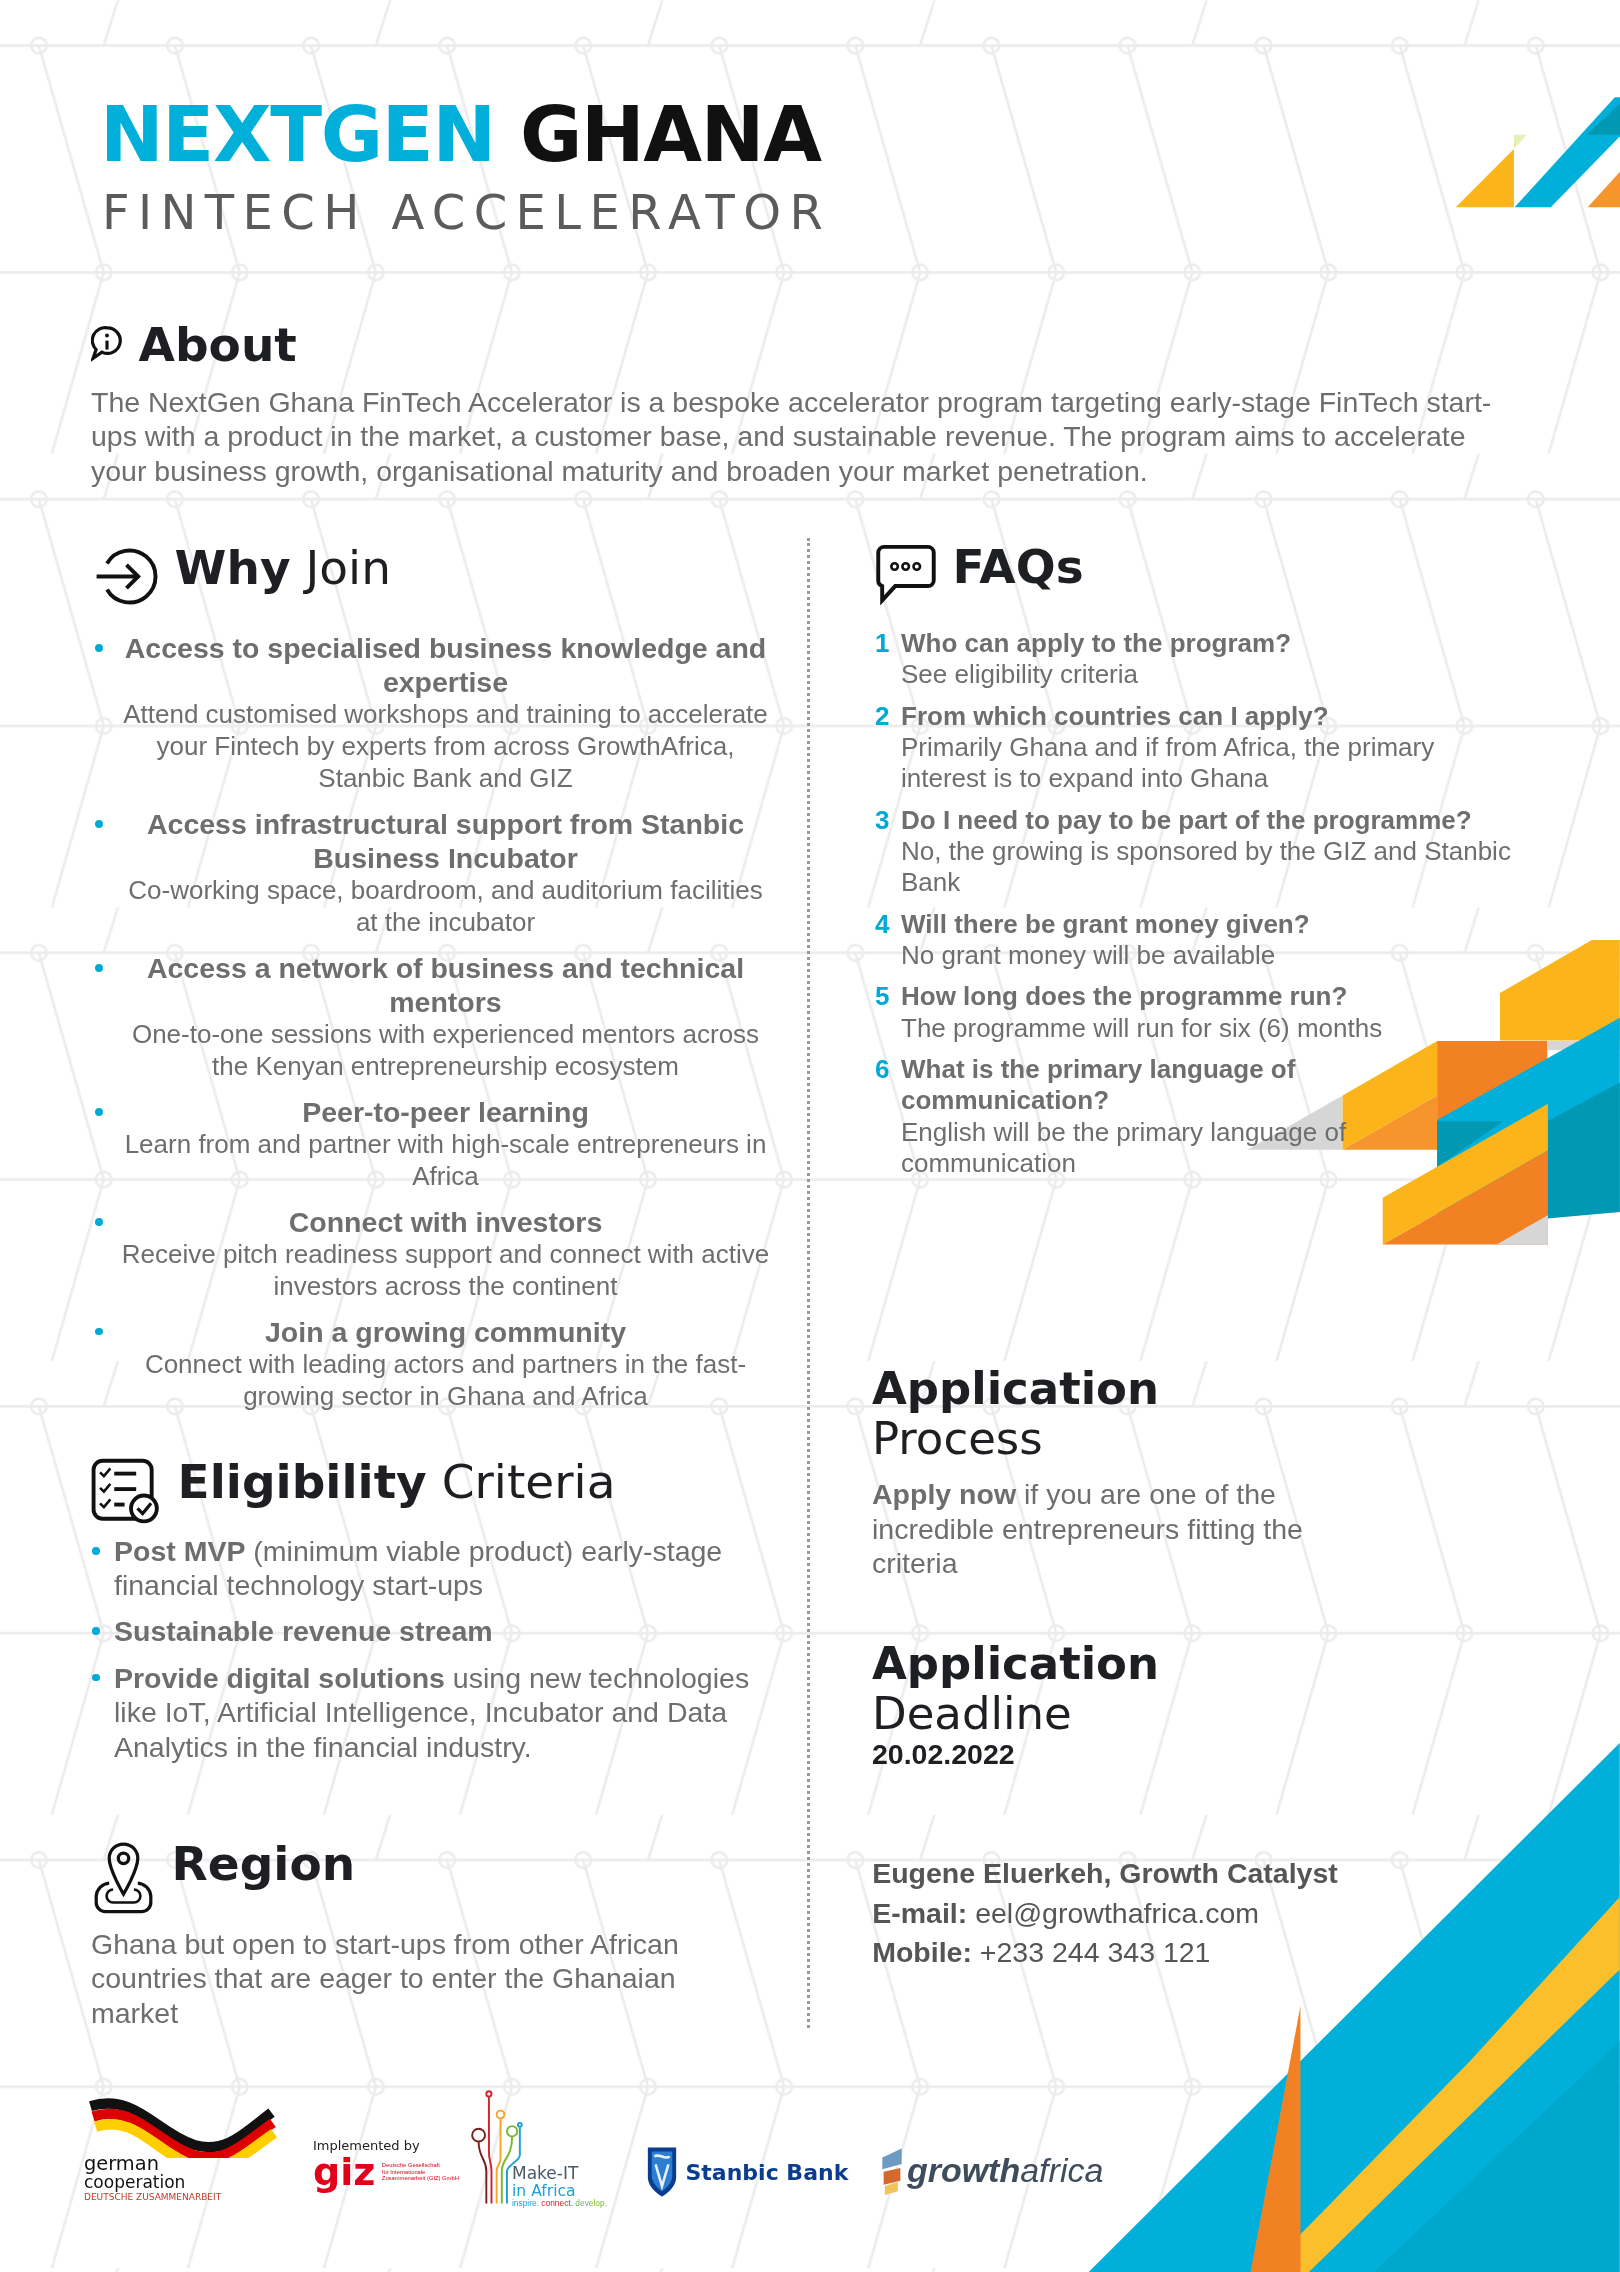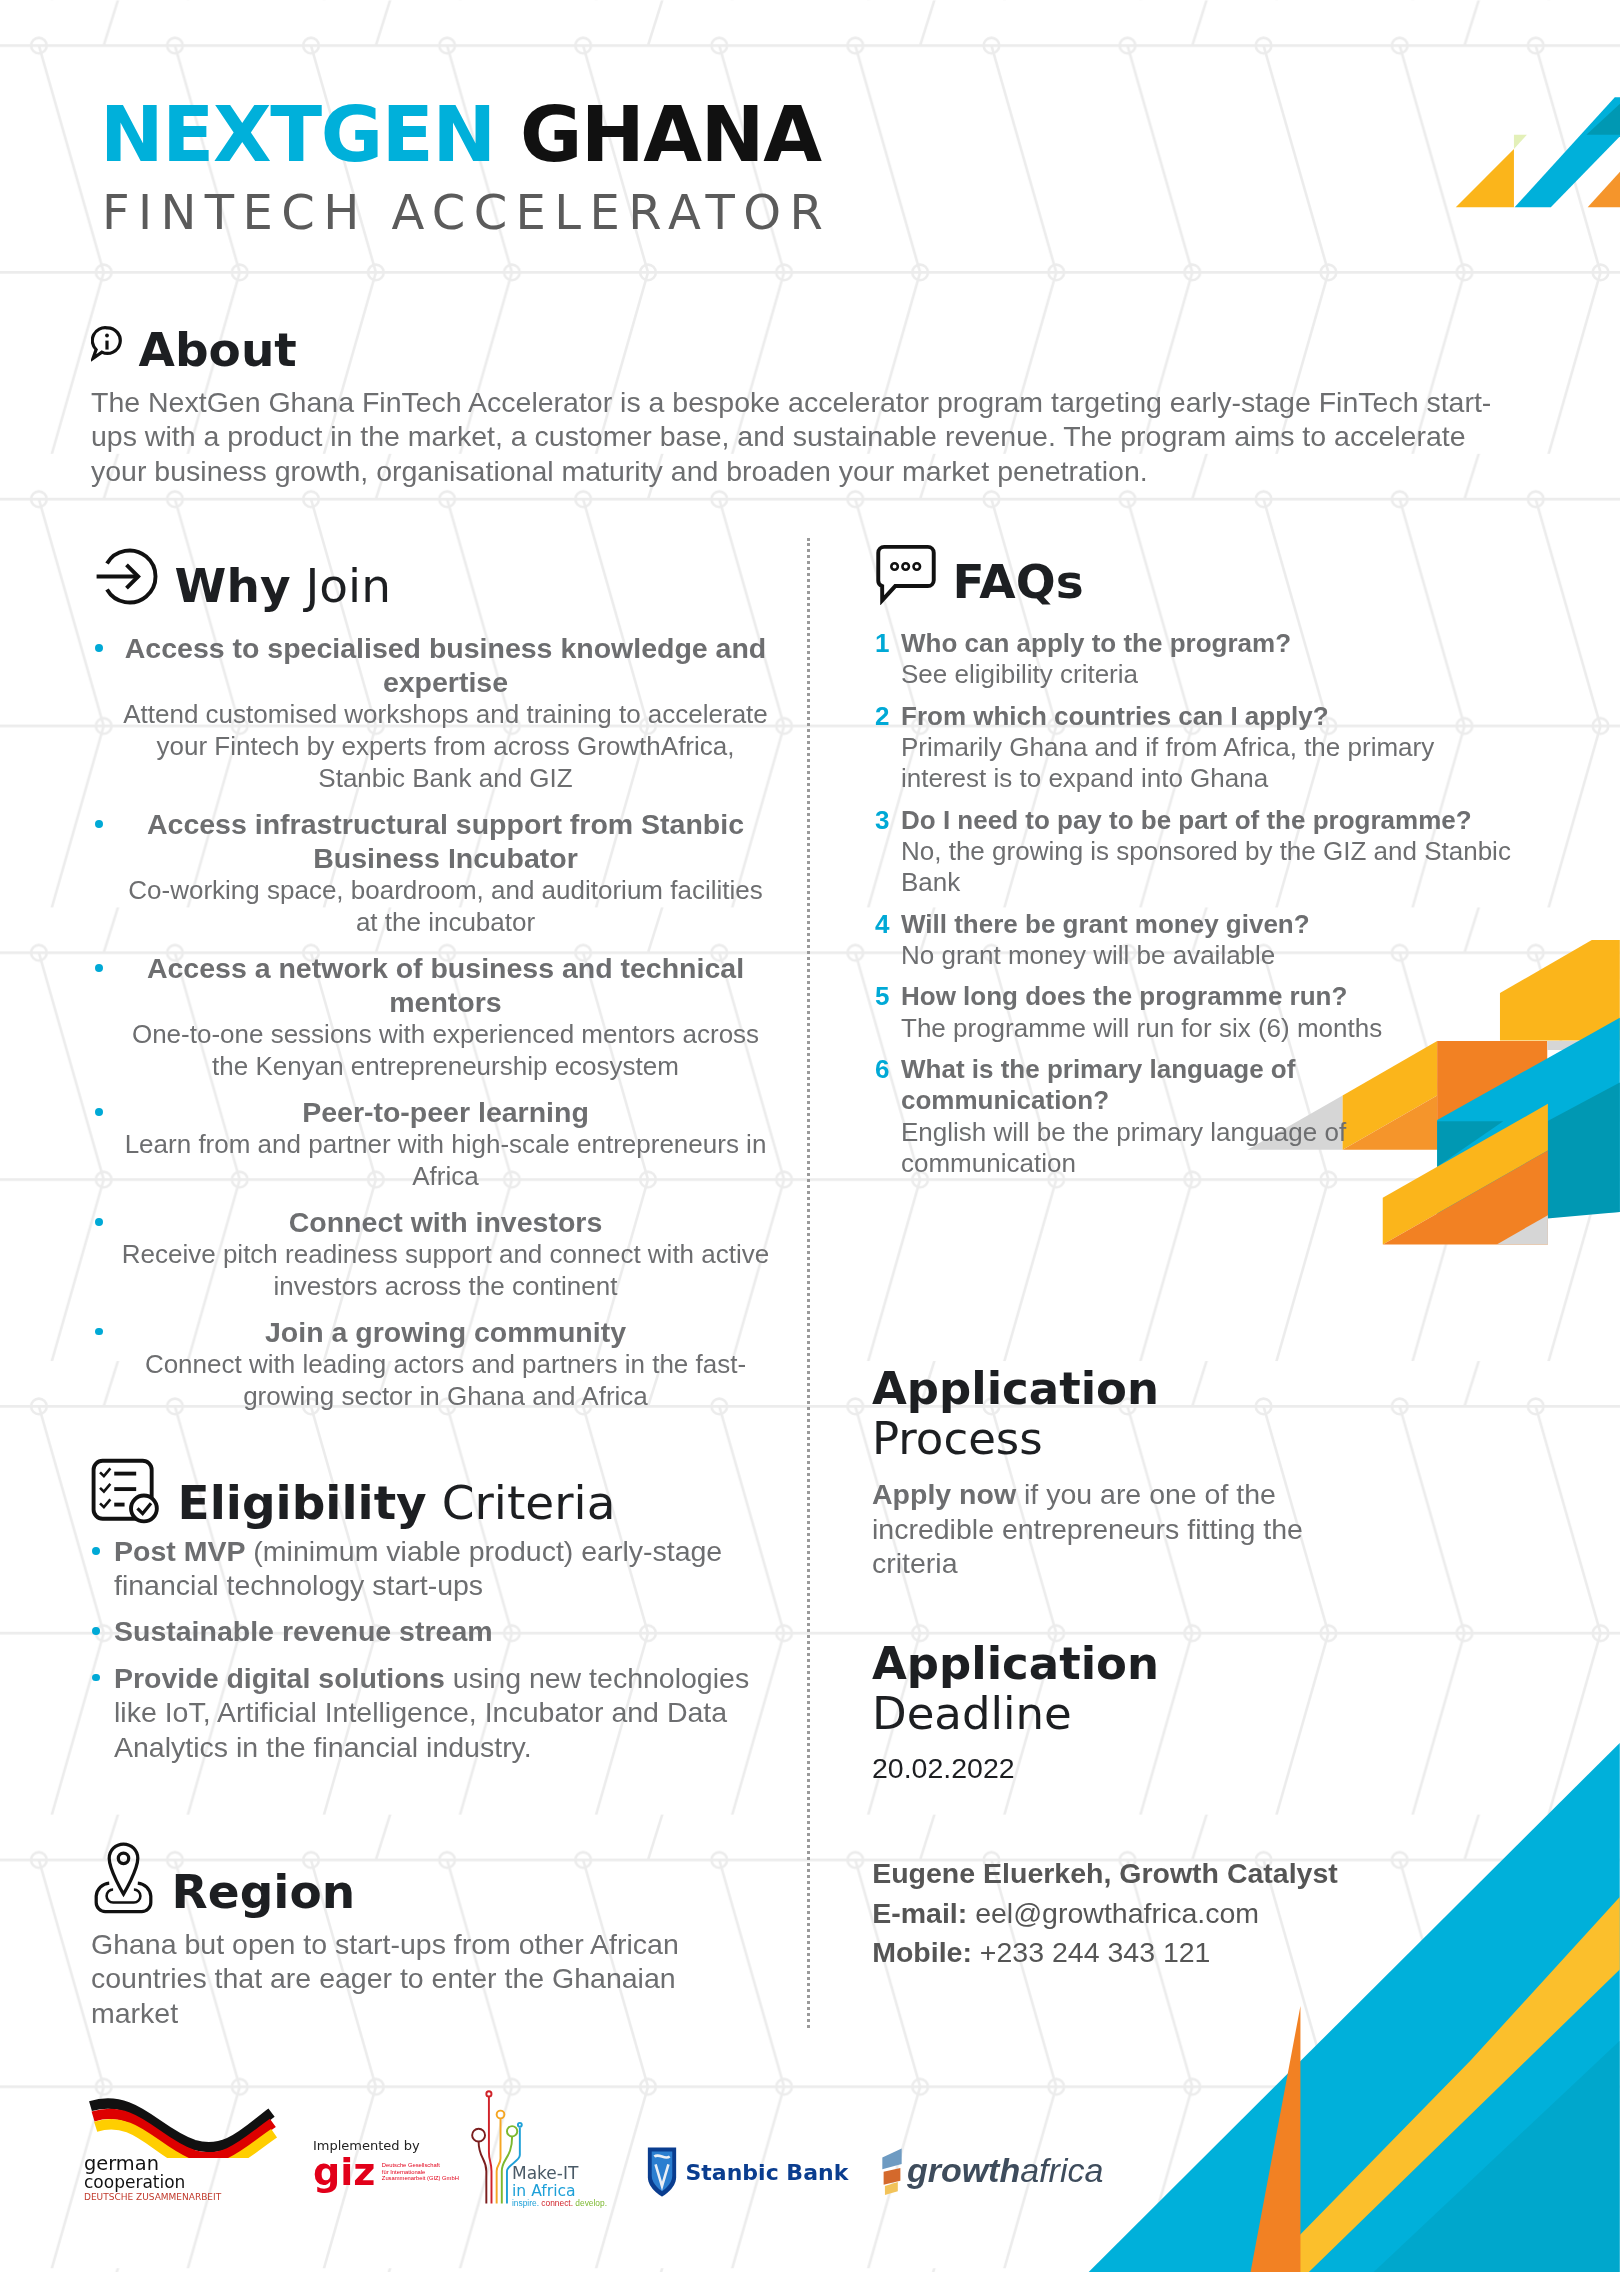--- a/index.html
+++ b/index.html
@@ -12,21 +12,21 @@
   .bg-pattern { position: absolute; inset: 0; z-index: 0; }
   .abs { position: absolute; z-index: 2; }
   .deco { position: absolute; z-index: 1; }
 
   
   .brand { left: 100px; top: 97px; font-family: "DejaVu Sans", sans-serif; font-weight: bold; font-size: 76px; letter-spacing: -1.3px; line-height: 1; }
   .brand .b1 { color: #00b0da; font-weight: 900; }
   .brand .b2 { color: #111111; }
   .subbrand { left: 102px; top: 188px; font-family: "DejaVu Sans", sans-serif; font-size: 48px; letter-spacing: 8.4px; color: #5b5b5b; line-height: 1; }
 
-  .sec-title { display: flex; align-items: flex-end; gap: 15.6px; font-family: "DejaVu Sans", sans-serif; color: #1d1f22; line-height: 1; }
+  .sec-title { display: flex; align-items: flex-start; gap: 15.6px; font-family: "DejaVu Sans", sans-serif; color: #1d1f22; line-height: 1; }
   .sec-title .strong { font-weight: bold; }
   .sec-title .light { font-weight: normal; }
   .icon svg { display: block; }
 
   .body-text { font-size: 28.5px; line-height: 1.21; color: #6d6e70; }
   .bullet-list { list-style: none; margin: 0; padding: 0; }
   .bullet-list li { position: relative; padding-left: 23px; margin-bottom: 11.7px; }
   .bullet-list li::before { content: ""; position: absolute; left: 1.3px; top: 13px; width: 7.8px; height: 7.8px; border-radius: 50%; background: #00a9d6; }
   .b-head { font-weight: bold; font-size: 28.5px; line-height: 1.2; color: #6d6e70; display: block; }
   .b-desc { font-size: 26px; line-height: 1.23; color: #6d6e70; display: block; }
@@ -259,21 +259,21 @@
   <p class="body-text" style="margin:14.3px 0 0 0;">
     <b>Apply now</b><span> if you are one of the incredible entrepreneurs fitting the criteria</span>
   </p>
 </div>
 
 <div class="abs" style="left:872px;top:1639px;width:467px;">
   <div class="app-title">
     <span class="strong">Application</span>
     <span class="light">Deadline</span>
   </div>
-  <div style="margin-top:14px;font-weight:normal;font-size:28.5px;color:#1d1f22;">20.02.2022</div>
+  <div style="margin-top:0;font-weight:bold;font-size:28.5px;color:#1d1f22;">20.02.2022</div>
 </div>
 
 <div class="abs" style="left:867px;top:1840px;width:583px;">
   <div style="margin-top:14.3px;padding-left:5.2px;color:#555;font-size:28.5px;line-height:1.38;">
     <div style="font-weight:bold;">Eugene Eluerkeh, Growth Catalyst</div>
     <div><b>E-mail:</b> <span>eel@growthafrica.com</span></div>
     <div><b>Mobile:</b> <span>+233 244 343 121</span></div>
   </div>
 </div>
 

